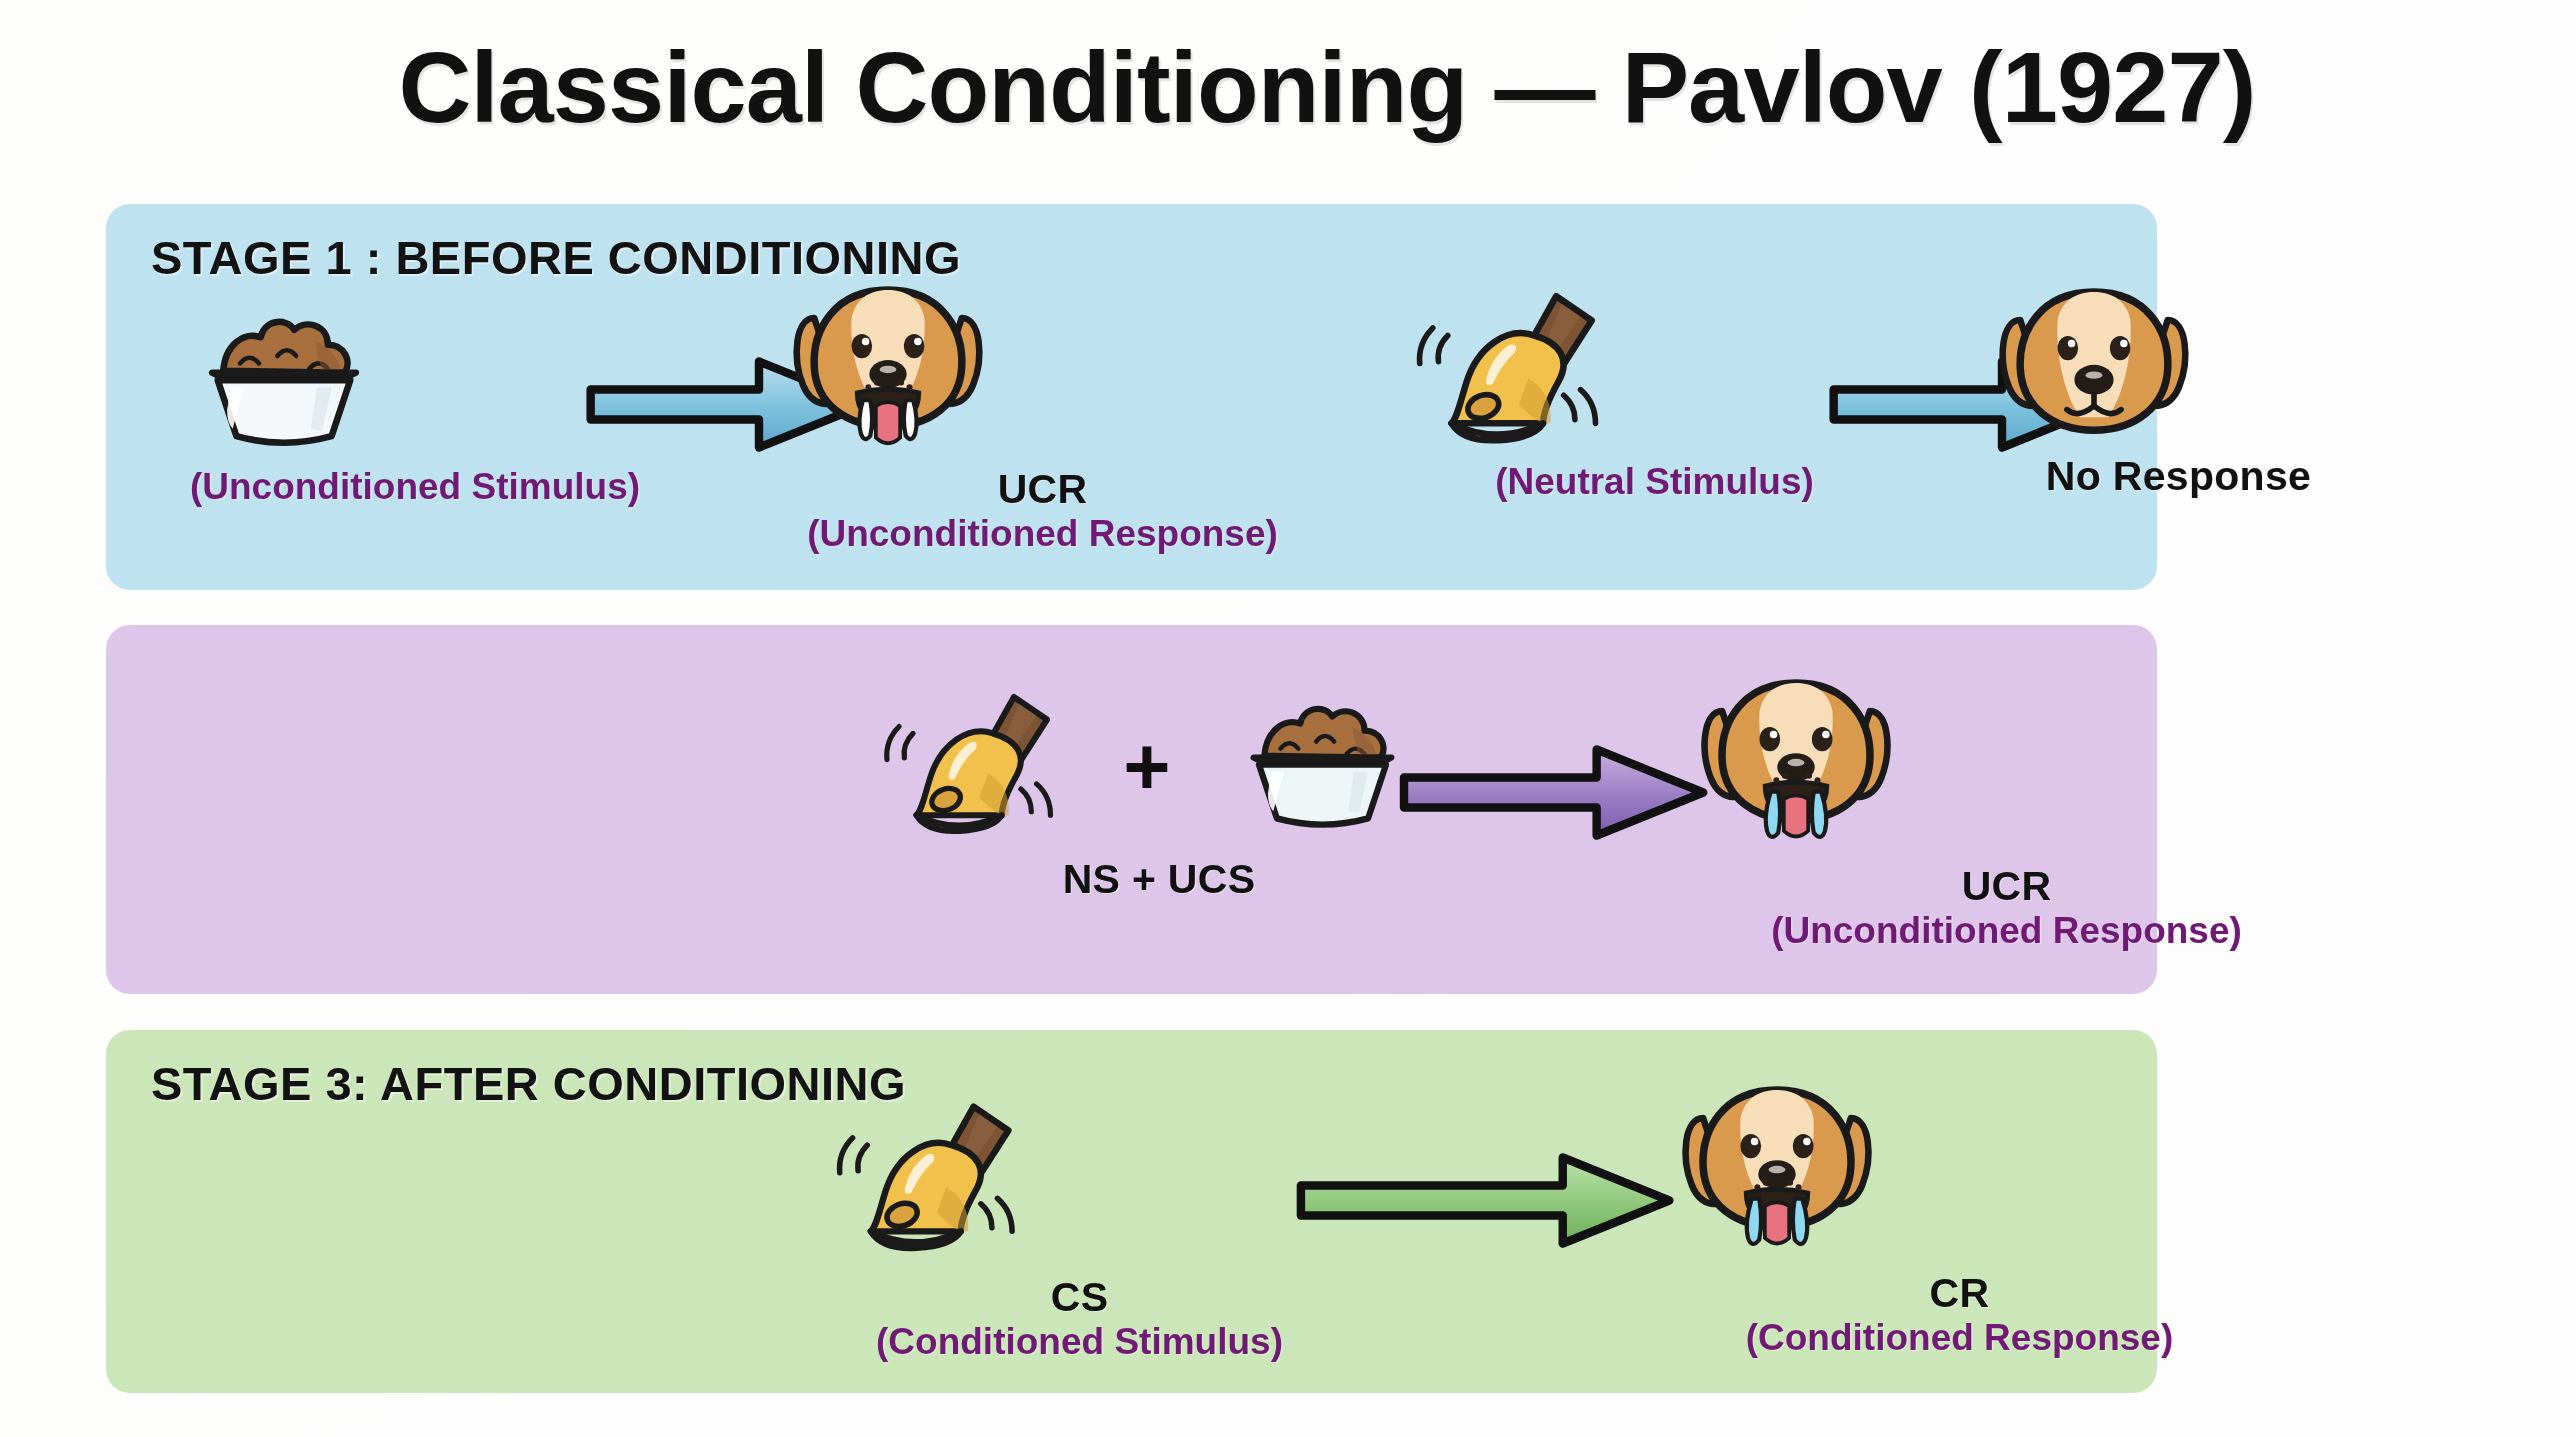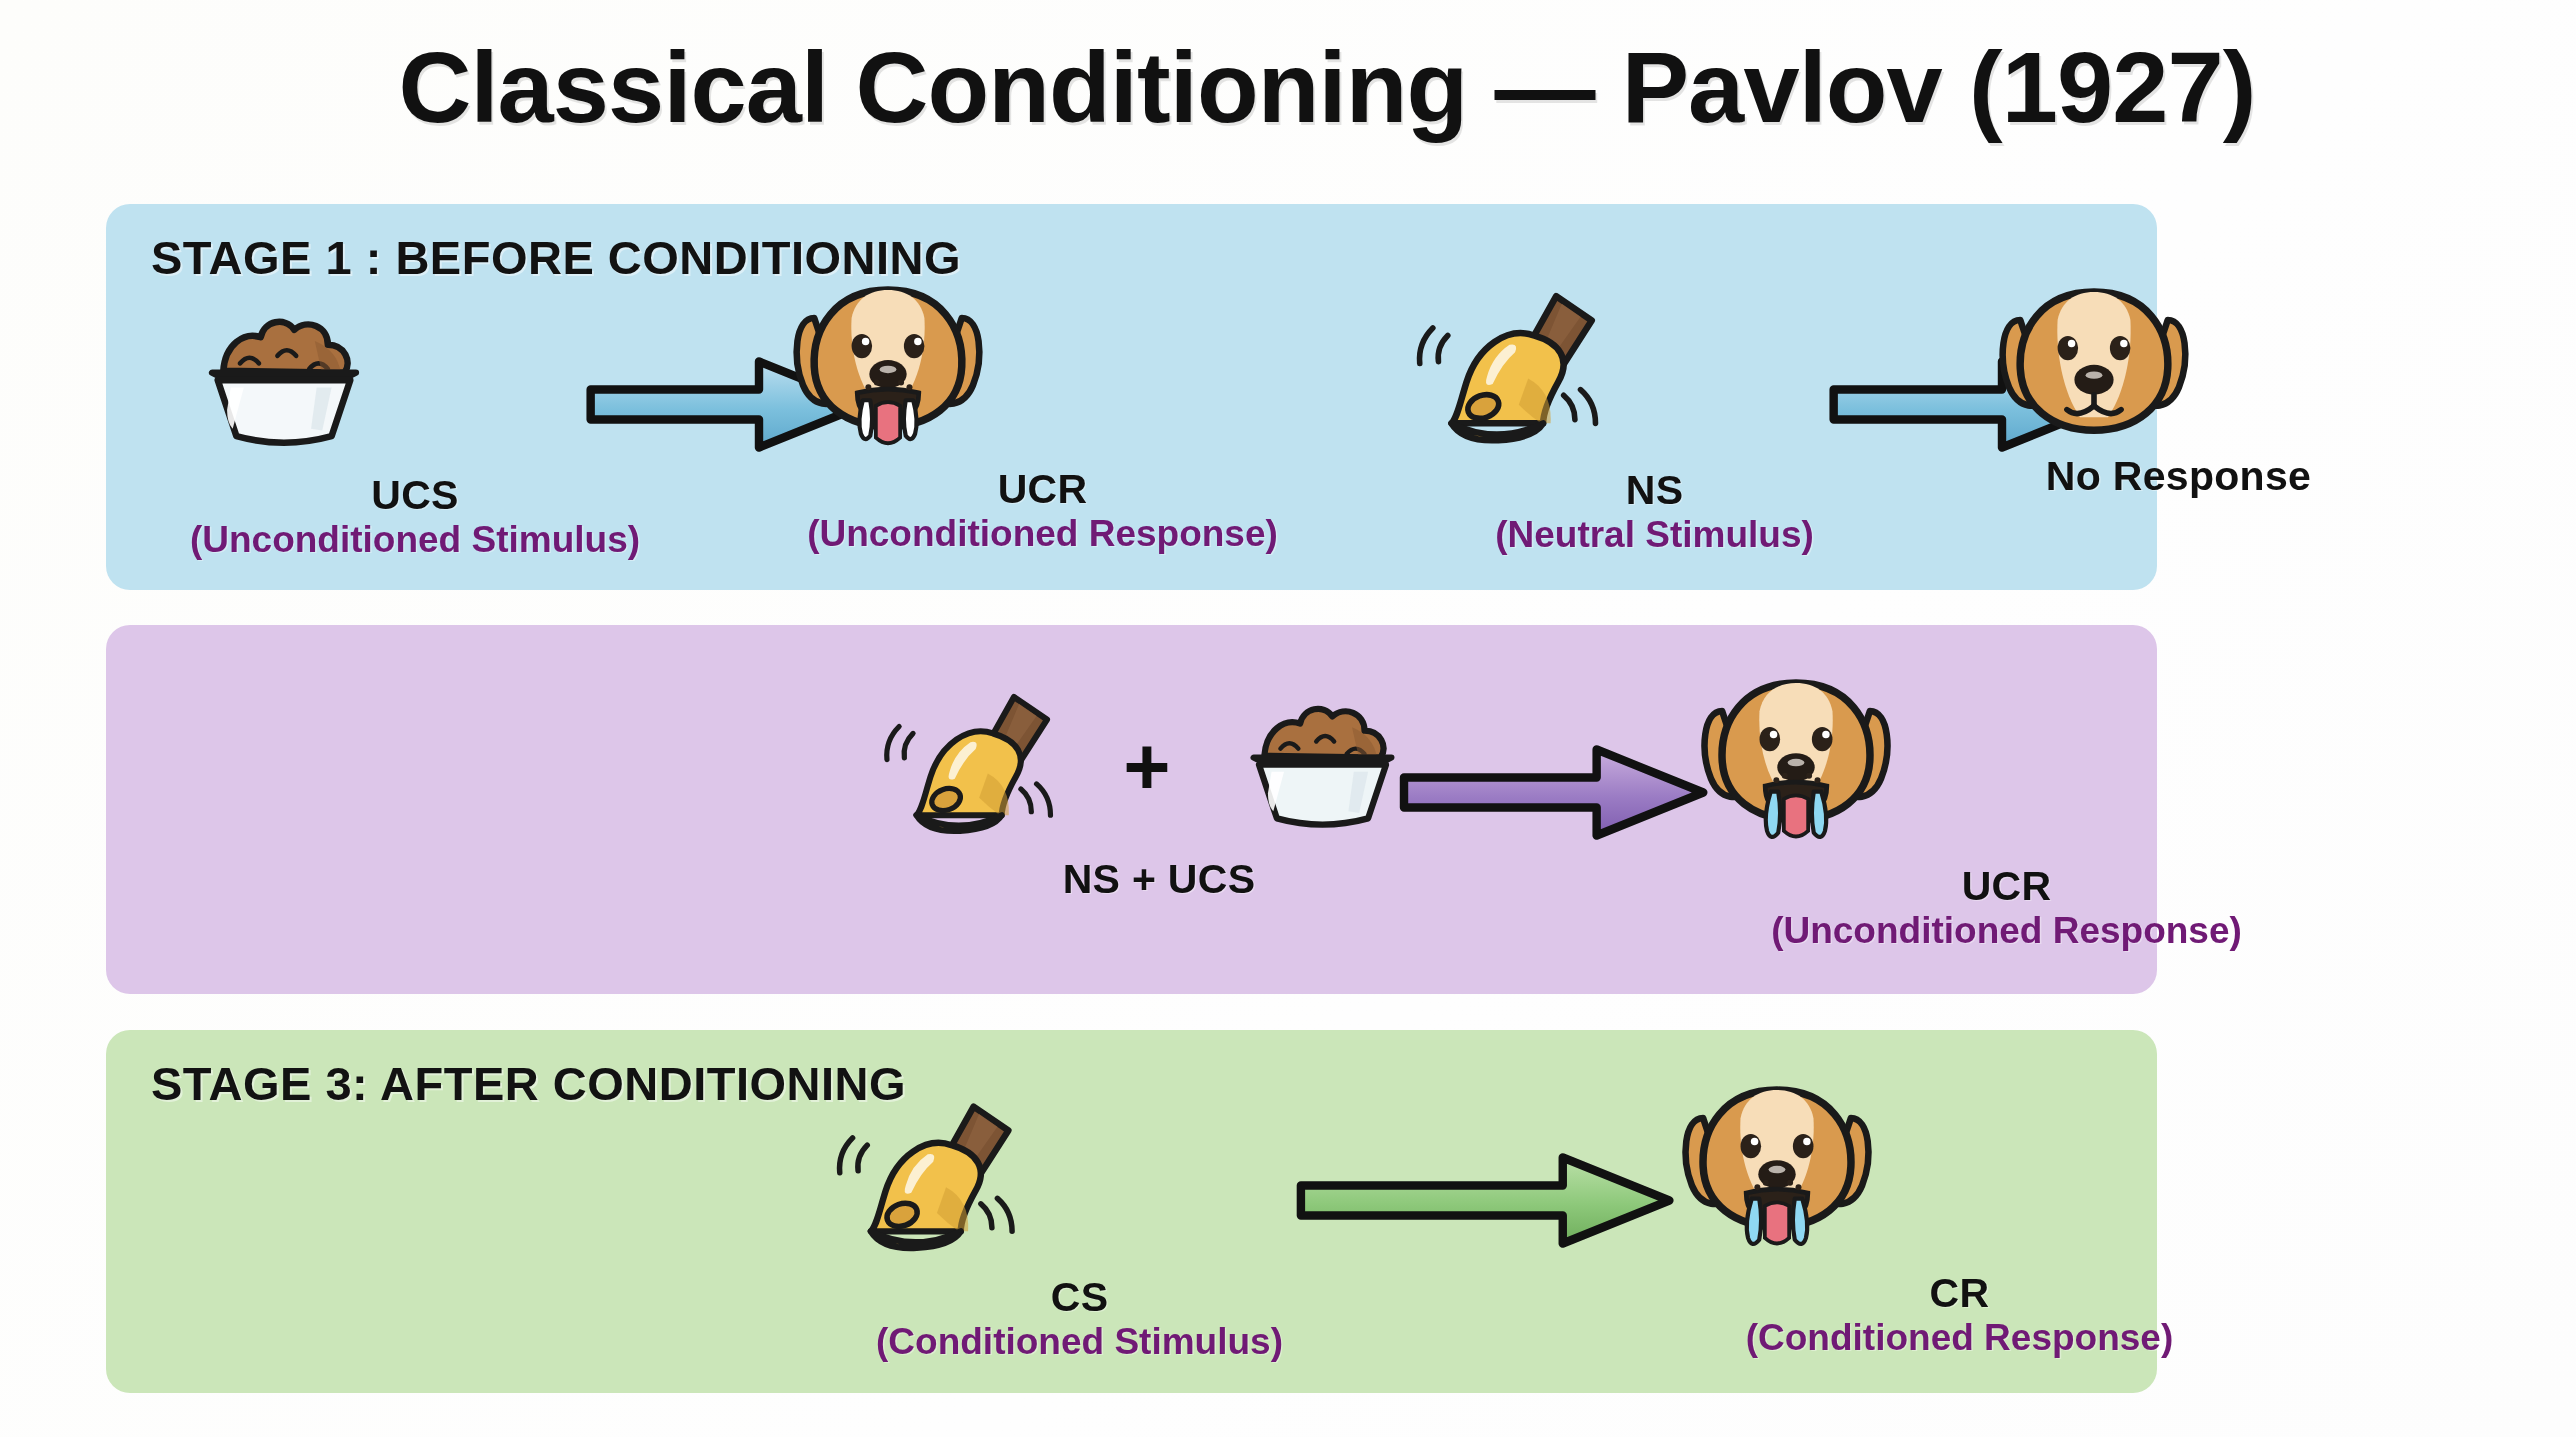--- a/index.html
+++ b/index.html
@@ -63,21 +63,20 @@
           <path d="M78 70 q10 -12 20 0" fill="none" stroke="#1a1a1a" stroke-width="5" stroke-linecap="round"></path>
           <path d="M118 62 q10 -12 20 0" fill="none" stroke="#1a1a1a" stroke-width="5" stroke-linecap="round"></path>
           <path d="M152 76 q10 -12 20 0" fill="none" stroke="#1a1a1a" stroke-width="5" stroke-linecap="round"></path>
           <path d="M158 46 q24 10 28 34 l-20 2 z" fill="#8c5a31" opacity="0.5"></path>
           <path d="M48 80 L202 80 L190 86 L60 86 Z" fill="#ffffff" stroke="#1a1a1a" stroke-width="7" stroke-linejoin="round"></path>
           <path d="M54 88 L196 88 L176 148 Q125 162 74 148 Z" fill="#f4f8fa" stroke="#1a1a1a" stroke-width="7" stroke-linejoin="round"></path>
           <path d="M68 96 L82 96 L70 140 Q64 134 64 120 Z" fill="#ffffff" opacity="0.9"></path>
           <path d="M160 96 L176 96 L166 142 L154 140 Z" fill="#dde7ec" opacity="0.8"></path>
         </svg>
       </div>
-      <div class="lbl-main">UCS</div>
       <div class="lbl-sub">(Unconditioned Stimulus)</div>
     </div>
 
     <div class="item" style="left:479px;top:150px;width:300px;">
       <div class="art">
         <svg width="290" height="101" viewBox="0 0 310 108">
           <defs>
               <linearGradient id="ag1" x1="0" y1="0" x2="0" y2="1">
             <stop offset="0%" stop-color="#bddff0"></stop>
                 <stop offset="55%" stop-color="#7cc0dd"></stop>
@@ -125,21 +124,20 @@
           <path d="M100 68 q-18 12 -24 34 q-4 12 6 8 q10 -22 24 -34 q4 -10 -6 -8 Z" fill="#ffffff" opacity="0.75"></path>
           <path d="M120 104 q26 14 24 48 l-10 0 q-12 -8 -24 -20 Z" fill="#d19f35" opacity="0.55"></path>
           <path d="M38 152 q48 24 98 0 q-10 16 -48 18 q-38 2 -50 -18 Z" fill="#d9a23c" stroke="#1a1a1a" stroke-width="7" stroke-linejoin="round"></path>
           <ellipse cx="72" cy="134" rx="17" ry="12" transform="rotate(-20 72 134)" fill="#d9a23c" stroke="#1a1a1a" stroke-width="6"></ellipse>
           <path d="M34 58 q-12 12 -10 28" fill="none" stroke="#1a1a1a" stroke-width="6" stroke-linecap="round"></path>
           <path d="M18 50 q-16 16 -14 38" fill="none" stroke="#1a1a1a" stroke-width="6" stroke-linecap="round"></path>
           <path d="M158 122 q12 10 12 26" fill="none" stroke="#1a1a1a" stroke-width="6" stroke-linecap="round"></path>
           <path d="M176 116 q16 14 16 36" fill="none" stroke="#1a1a1a" stroke-width="6" stroke-linecap="round"></path>
         </svg>
       </div>
-      <div class="lbl-main">NS</div>
       <div class="lbl-sub">(Neutral Stimulus)</div>
     </div>
 
     <div class="item" style="left:1722px;top:150px;width:300px;">
       <div class="art">
         <svg width="290" height="101" viewBox="0 0 310 108">
           <defs>
               <linearGradient id="ag2" x1="0" y1="0" x2="0" y2="1">
             <stop offset="0%" stop-color="#bddff0"></stop>
                 <stop offset="55%" stop-color="#7cc0dd"></stop>

